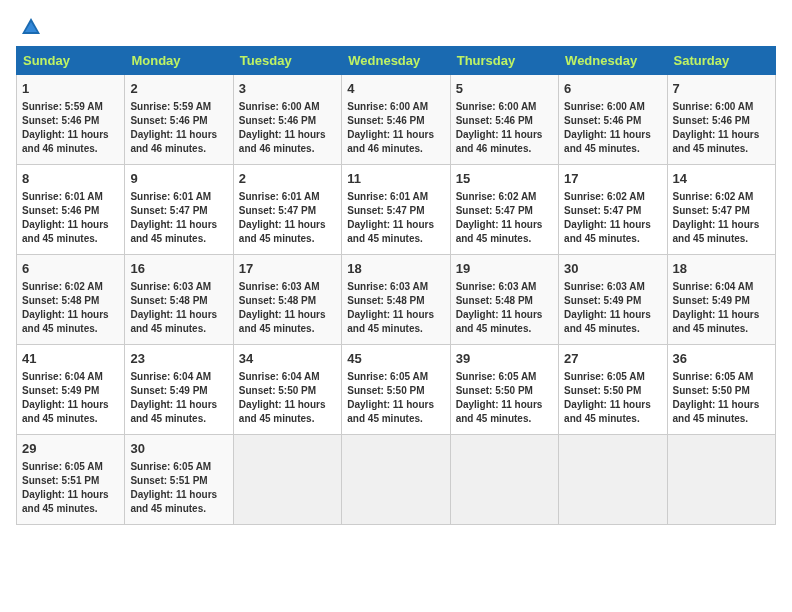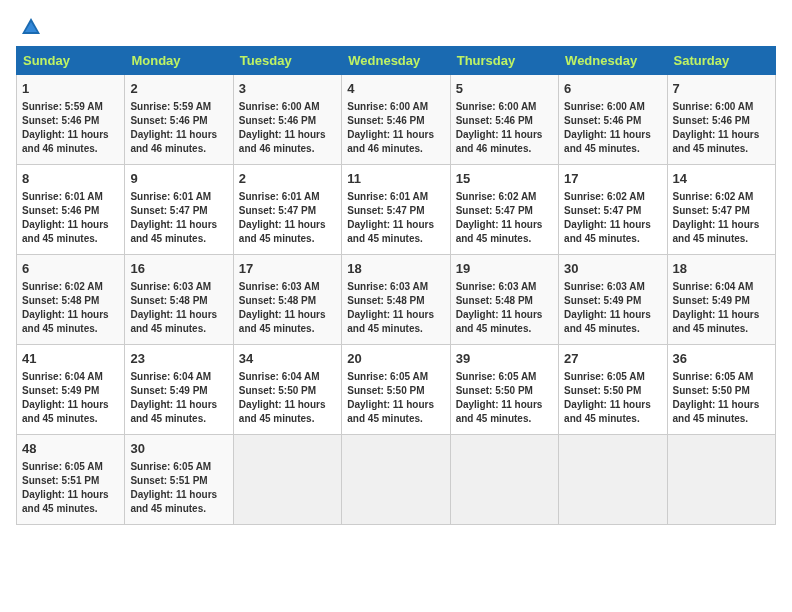--- a/index.html
+++ b/index.html
@@ -222,39 +222,39 @@
         </td>
         <td>
           <span class="day-number">23</span>
           <div class="day-info">Sunrise: 6:04 AM<br>Sunset: 5:49 PM<br>Daylight: 11 hours and 45 minutes.</div>
         </td>
         <td>
           <span class="day-number">34</span>
           <div class="day-info">Sunrise: 6:04 AM<br>Sunset: 5:50 PM<br>Daylight: 11 hours and 45 minutes.</div>
         </td>
         <td>
-          <span class="day-number">20</span>
+          <span class="day-number">45</span>
           <div class="day-info">Sunrise: 6:05 AM<br>Sunset: 5:50 PM<br>Daylight: 11 hours and 45 minutes.</div>
         </td>
         <td>
           <span class="day-number">39</span>
           <div class="day-info">Sunrise: 6:05 AM<br>Sunset: 5:50 PM<br>Daylight: 11 hours and 45 minutes.</div>
         </td>
         <td>
           <span class="day-number">27</span>
           <div class="day-info">Sunrise: 6:05 AM<br>Sunset: 5:50 PM<br>Daylight: 11 hours and 45 minutes.</div>
         </td>
         <td>
           <span class="day-number">36</span>
           <div class="day-info">Sunrise: 6:05 AM<br>Sunset: 5:50 PM<br>Daylight: 11 hours and 45 minutes.</div>
         </td>
       </tr>
       <tr>
         <td>
-          <span class="day-number">48</span>
+          <span class="day-number">29</span>
           <div class="day-info">Sunrise: 6:05 AM<br>Sunset: 5:51 PM<br>Daylight: 11 hours and 45 minutes.</div>
         </td>
         <td>
           <span class="day-number">30</span>
           <div class="day-info">Sunrise: 6:05 AM<br>Sunset: 5:51 PM<br>Daylight: 11 hours and 45 minutes.</div>
         </td>
         <td class="empty"></td>
         <td class="empty"></td>
         <td class="empty"></td>
         <td class="empty"></td>

